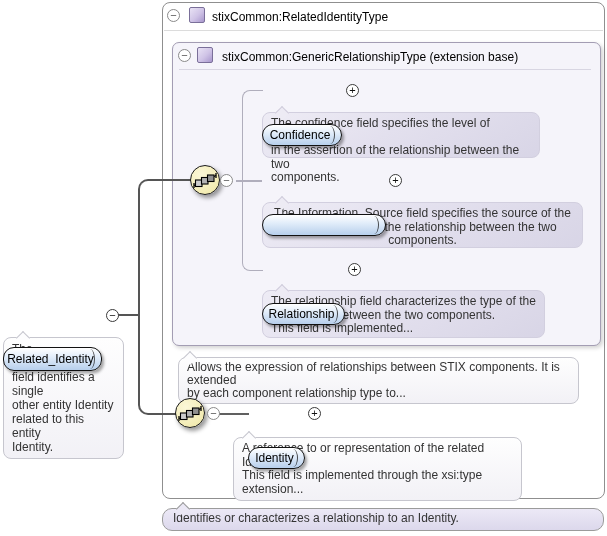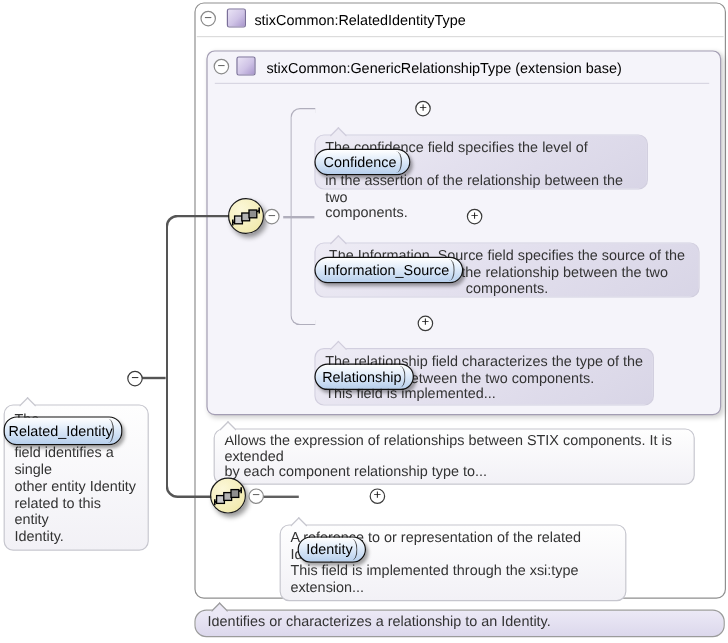--- a/index.html
+++ b/index.html
@@ -124,21 +124,20 @@
 
   <div class="capsule" style="left:3px;top:303px;width:99px;height:24px;">
     <span class="cap-label">Related_Identity</span>
     <span class="cap-curve"></span>
   </div>
   <div class="capsule" style="left:262px;top:80px;width:80px;">
     <span class="cap-label">Confidence</span>
     <span class="cap-curve"></span>
   </div>
   <div class="capsule" style="left:262px;top:170px;width:124px;">
-    <span class="cap-label">Information_Source</span>
     <span class="cap-curve"></span>
   </div>
   <div class="capsule" style="left:262px;top:259px;width:83px;">
     <span class="cap-label">Relationship</span>
     <span class="cap-curve"></span>
   </div>
   <div class="capsule" style="left:248px;top:403px;width:57px;">
     <span class="cap-label">Identity</span>
     <span class="cap-curve"></span>
   </div>

